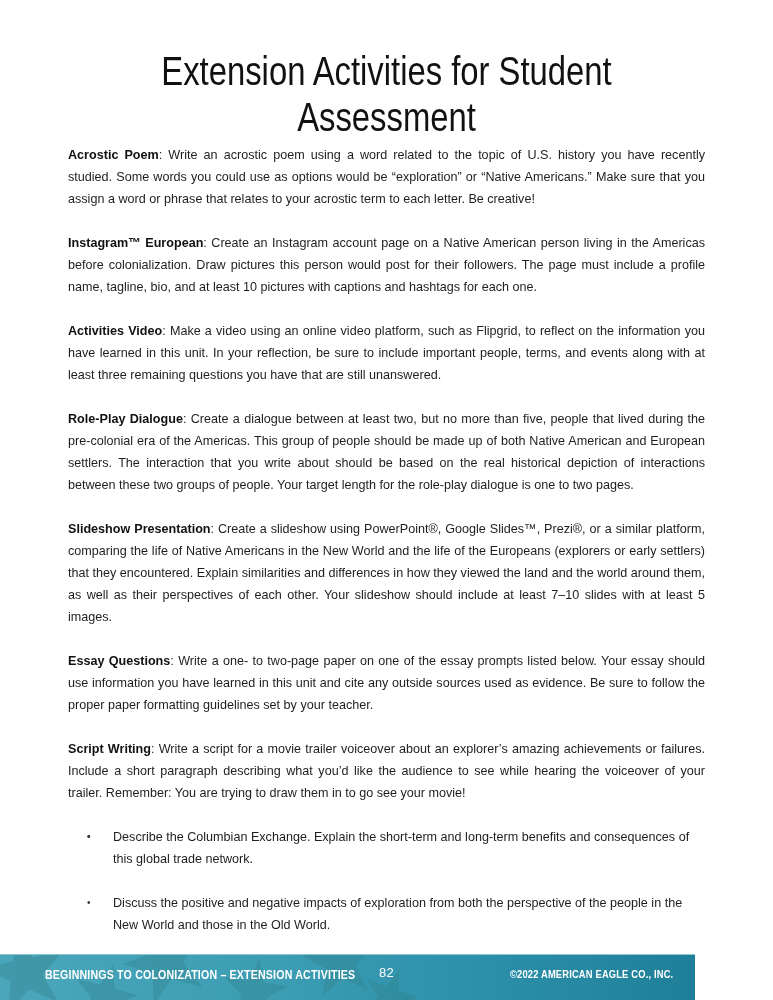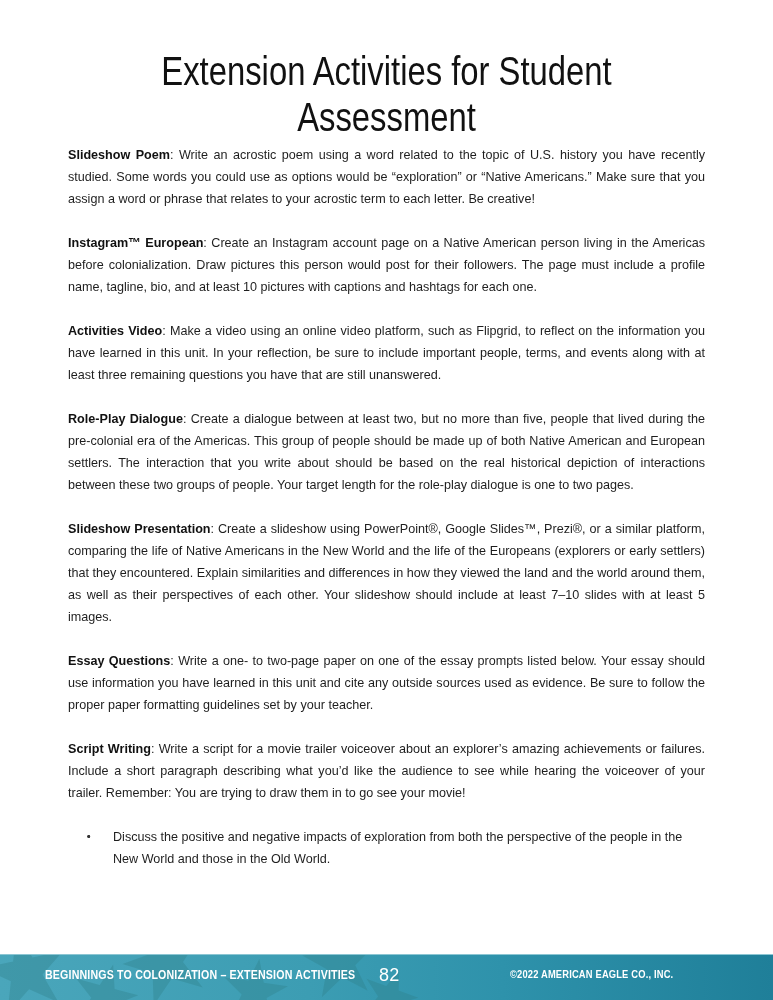--- a/index.html
+++ b/index.html
@@ -60,21 +60,21 @@
       position: absolute;
       left: 19px;
       top: 0;
       font-size: 10px;
       color: #333;
     }
     .footer {
       position: absolute;
       left: 0;
       top: 954px;
-      width: 773px;
+      width: 695px;
       height: 46px;
       background: linear-gradient(90deg, #4aa6bb 0%, #3c9db3 40%, #2e92ab 65%, #1f7f99 100%);
       border-top: 1px solid #8cc6d3;
       overflow: hidden;
     }
     .footer .star {
       position: absolute;
       opacity: 0.35;
     }
     .footer-text {
@@ -90,38 +90,38 @@
     .footer-left {
       left: 45px;
       transform: scaleX(0.85);
       transform-origin: left center;
     }
     .footer-page {
       left: 379px;
       top: 10px;
       font-family: "Liberation Sans", sans-serif;
       font-weight: normal;
-      font-size: 18px;
+      font-size: 13px;
     }
     .footer-right {
       left: 510px;
       font-size: 11px;
       transform: scaleX(0.85);
       transform-origin: left center;
     }
   </style>
 </head>
 <body>
 
 <h1 class="page-title">Extension Activities for Student Assessment</h1>
 
 <div class="content">
 
   <p class="activity">
-    <span class="label">Slideshow Poem</span><span>: Write an acrostic poem using a word related to the topic of U.S. history you have recently studied. Some words you could use as options would be “exploration” or “Native Americans.” Make sure that you assign a word or phrase that relates to your acrostic term to each letter. Be creative!</span>
+    <span class="label">Acrostic Poem</span><span>: Write an acrostic poem using a word related to the topic of U.S. history you have recently studied. Some words you could use as options would be “exploration” or “Native Americans.” Make sure that you assign a word or phrase that relates to your acrostic term to each letter. Be creative!</span>
   </p>
 
   <p class="activity">
     <span class="label">Instagram™ European</span><span>: Create an Instagram account page on a Native American person living in the Americas before colonialization. Draw pictures this person would post for their followers. The page must include a profile name, tagline, bio, and at least 10 pictures with captions and hashtags for each one.</span>
   </p>
 
   <p class="activity">
     <span class="label">Activities Video</span><span>: Make a video using an online video platform, such as Flipgrid, to reflect on the information you have learned in this unit. In your reflection, be sure to include important people, terms, and events along with at least three remaining questions you have that are still unanswered.</span>
   </p>
 
@@ -140,20 +140,21 @@
   <p class="activity">
     <span class="label">Script Writing</span><span>: Write a script for a movie trailer voiceover about an explorer’s amazing achievements or failures. Include a short paragraph describing what you’d like the audience to see while hearing the voiceover of your trailer. Remember: You are trying to draw them in to go see your movie!</span>
   </p>
 
   <ul class="bullets">
     <li>
       <span class="bullet-dot">•</span>
     </li>
     <li>
       <span class="bullet-dot">•</span>
+      <span>Describe the Columbian Exchange. Explain the short-term and long-term benefits and consequences of this global trade network.</span>
     </li>
     <li>
       <span class="bullet-dot">•</span>
       <span>Discuss the positive and negative impacts of exploration from both the perspective of the people in the New World and those in the Old World.</span>
     </li>
 
   </ul>
 </div>
 
 <div class="footer">

